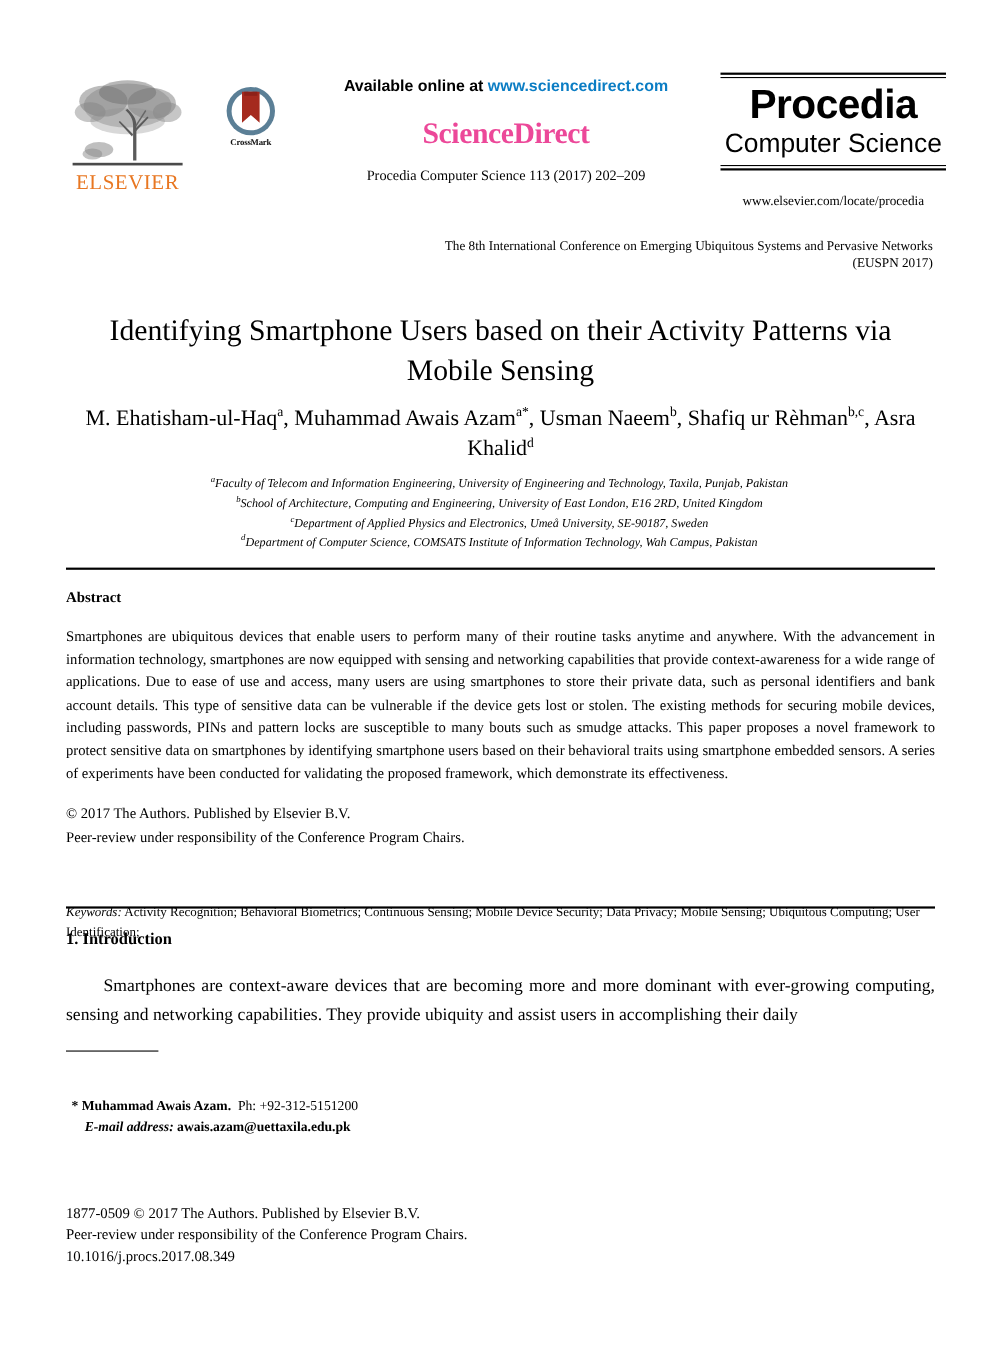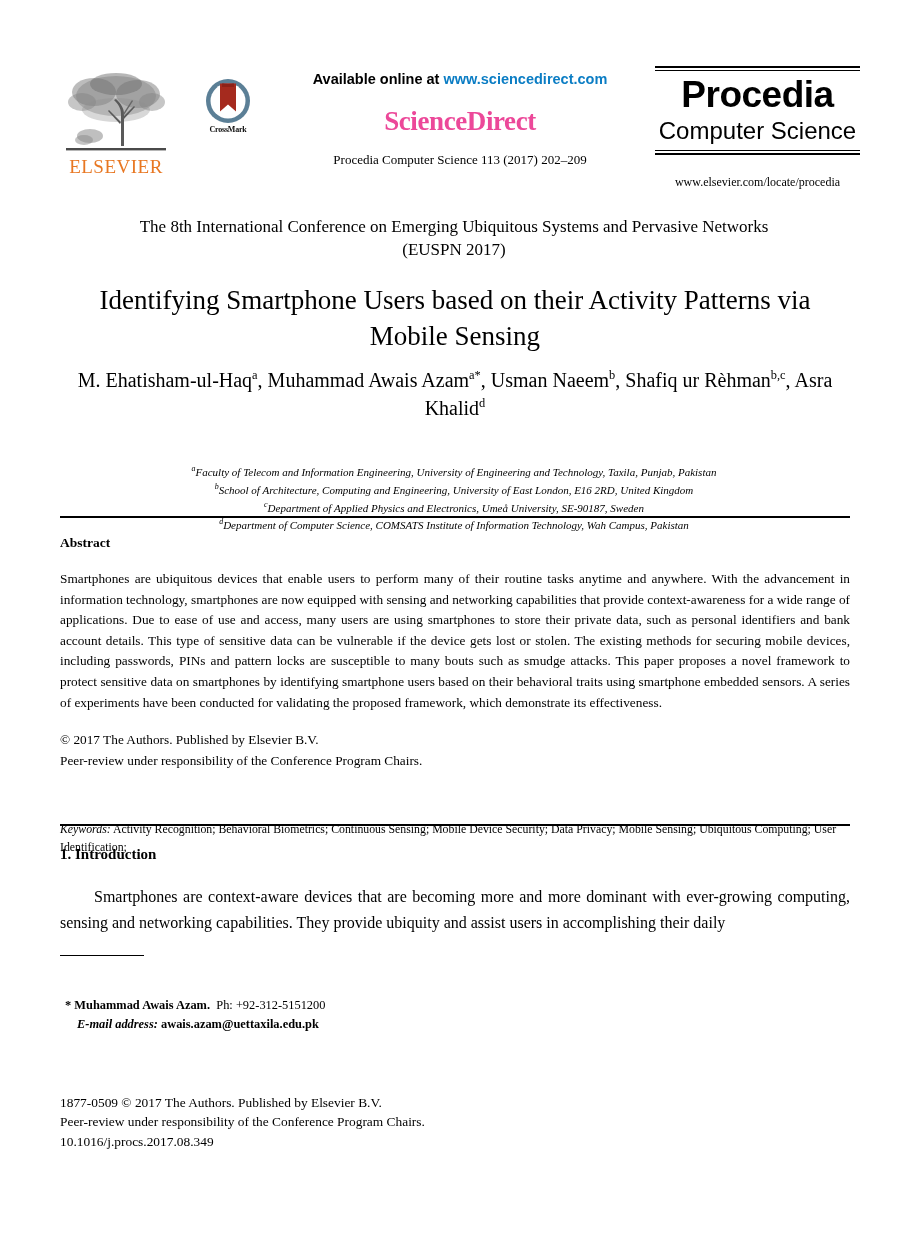--- a/index.html
+++ b/index.html
@@ -151,23 +151,23 @@
     font-family: "Liberation Serif", serif;
     font-size: 12px;
   }
 
   
   .conference {
     position: absolute;
     left: 60px;
     top: 216px;
     width: 788px;
-    text-align: center;
-    font-family: "Liberation Serif", serif;
-    font-size: 17px;
+    text-align: right;
+    font-family: "Liberation Serif", serif;
+    font-size: 12px;
     line-height: 1.33;
   }
 
   
   .paper-title {
     position: absolute;
     left: 75px;
     top: 283px;
     width: 760px;
     text-align: center;
@@ -197,21 +197,20 @@
   .affiliations {
     position: absolute;
     left: 60px;
     top: 432px;
     width: 788px;
     text-align: center;
     font-family: "Liberation Serif", serif;
     font-style: italic;
     font-size: 11px;
     line-height: 1.62;
-    margin-top: 32px;
   }
   .affiliations sup {
     font-size: 0.72em;
     vertical-align: super;
     line-height: 0;
   }
 
   
   .rule-thick {
     position: absolute;

